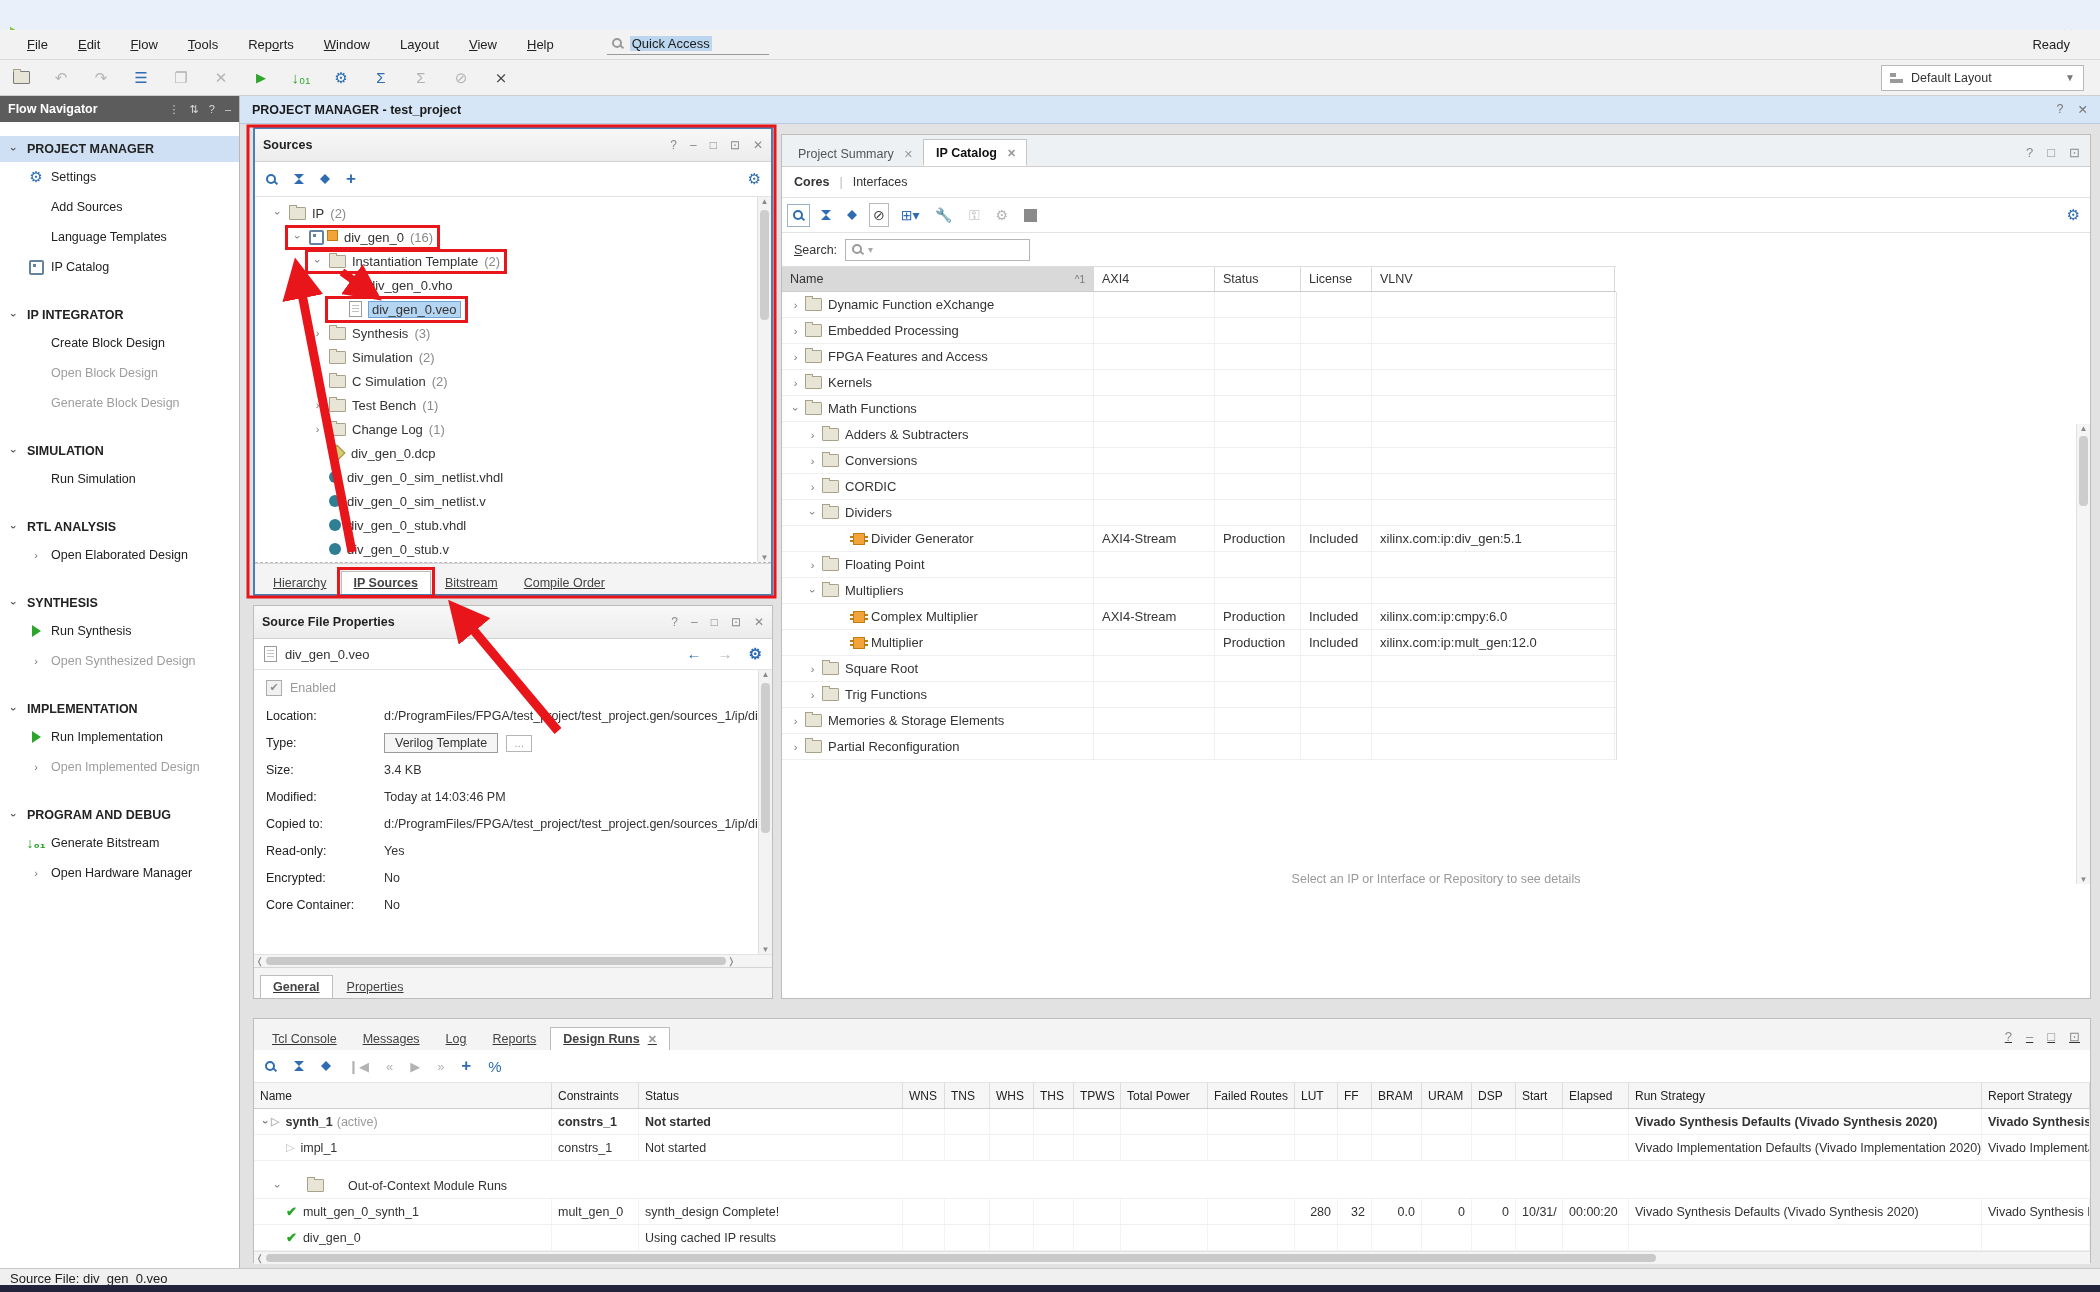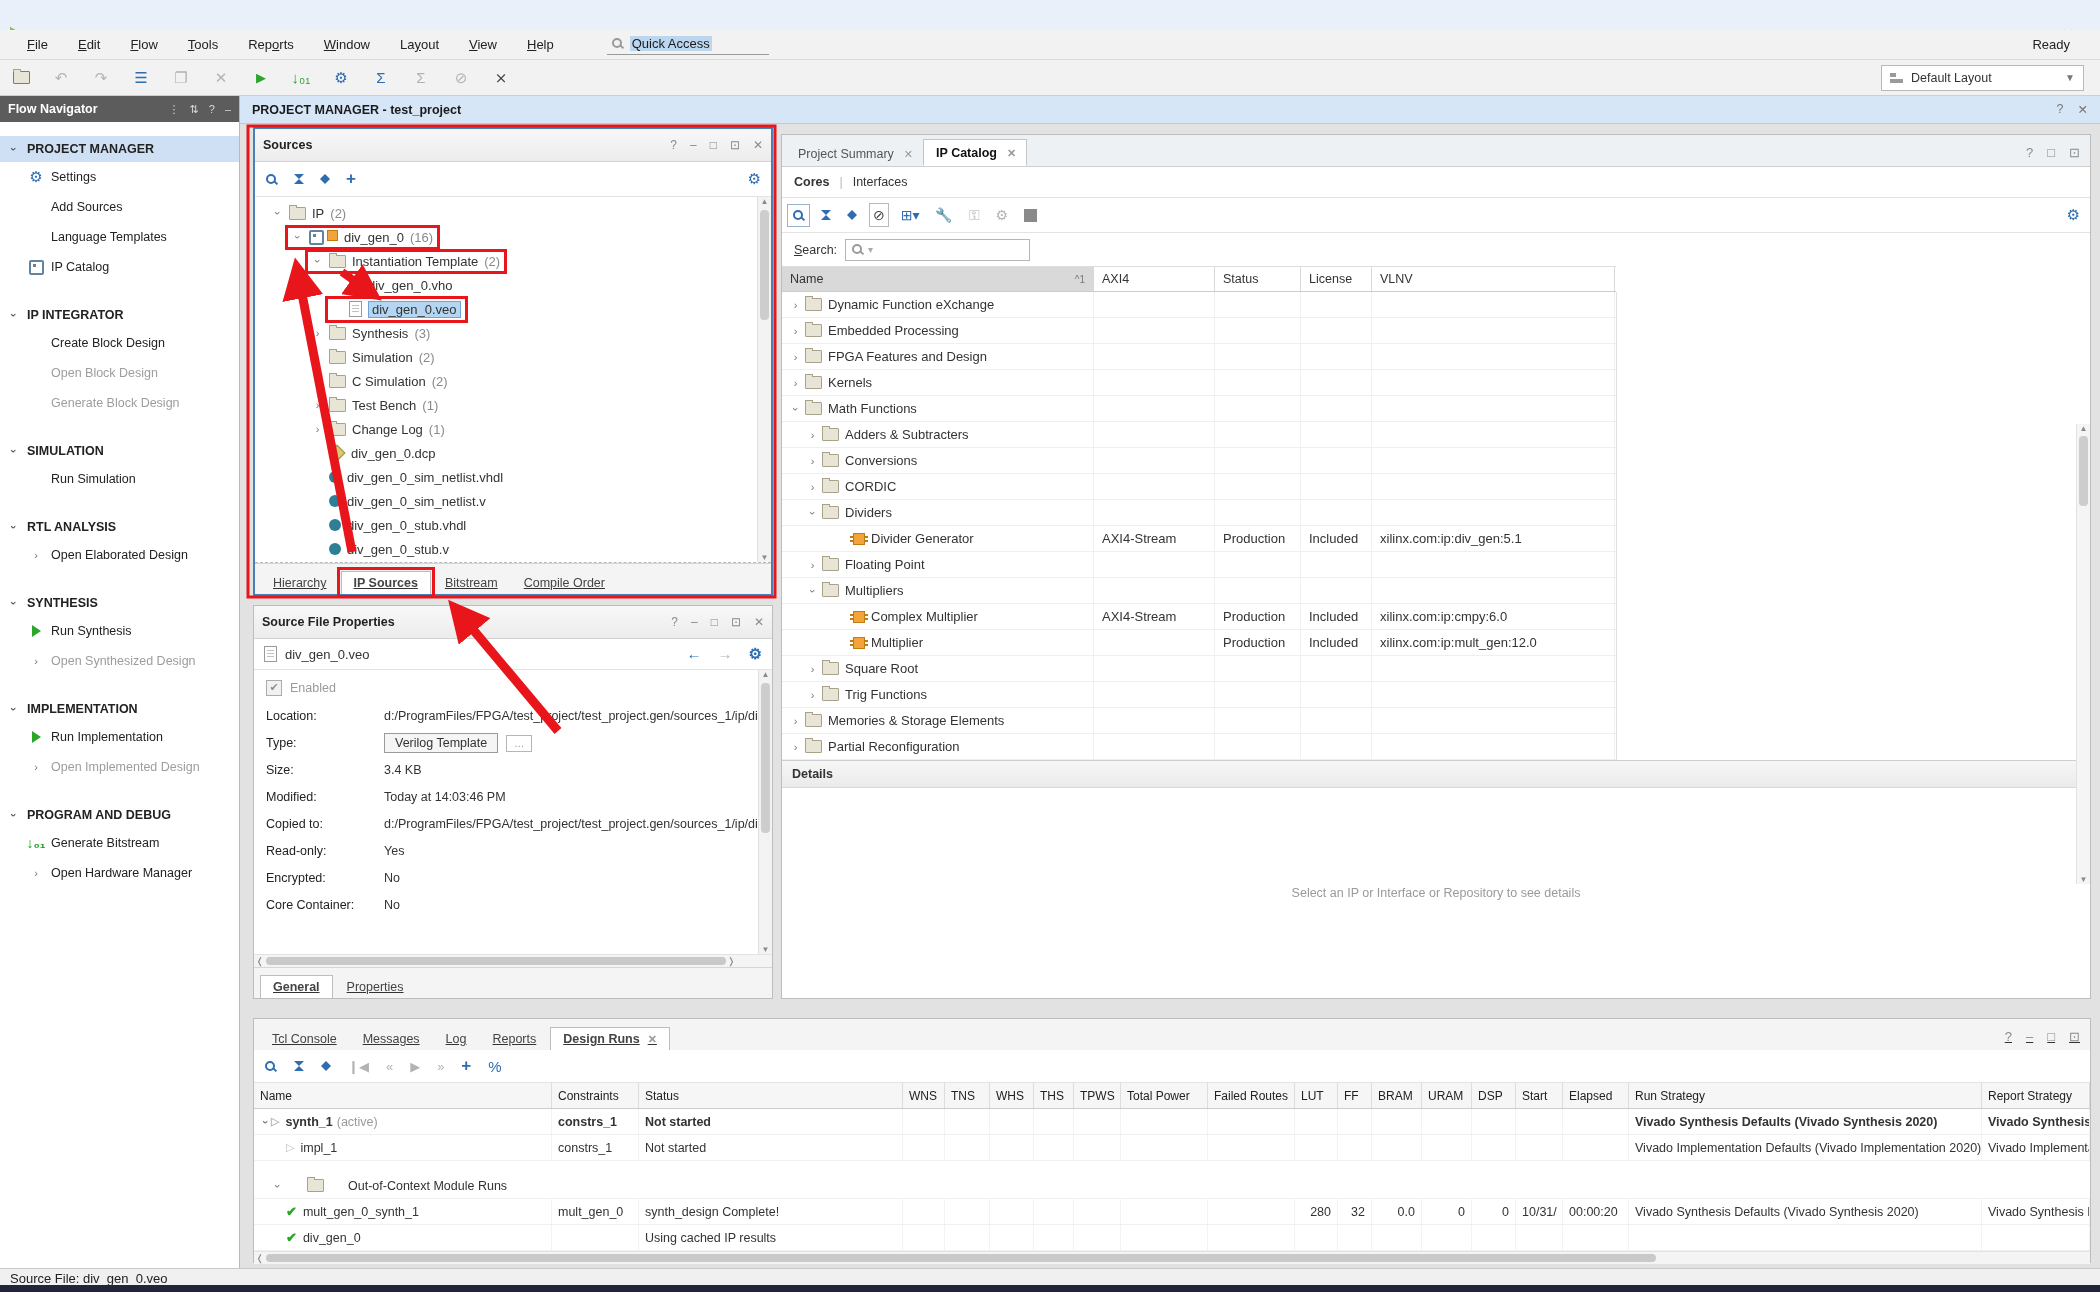--- a/index.html
+++ b/index.html
@@ -682,21 +682,21 @@
             <div></div>
             <div></div>
             <div></div>
             <div></div>
           </div>
           <div class="iprow ipc-grid">
             <div style="padding-left: 8px;">
               <span class="chev">›</span>
               <span style="width: 4px;"></span>
               <span class="i i-folder"></span>
-              <span style="margin-left: 6px;">FPGA Features and Design</span>
+              <span style="margin-left: 6px;">FPGA Features and Access</span>
             </div>
             <div></div>
             <div></div>
             <div></div>
             <div></div>
           </div>
           <div class="iprow ipc-grid">
             <div style="padding-left: 8px;">
               <span class="chev">›</span>
               <span style="width: 4px;"></span>
@@ -874,23 +874,20 @@
             <div></div>
             <div></div>
             <div></div>
             <div></div>
           </div>
         </div>
       <div class="vsb2">
         <span>▲</span>
           <span style="width:9px;height:70px;background:#cdcdcd;border-radius:4px;margin-top:3px;"></span>
         <span style="margin-top:auto;">▼</span>
-      </div>
-      <div id="detailshead">
-        <span>Details</span>
       </div>
       <div id="detailsbody">
         <span>Select an IP or Interface or Repository to see details</span>
       </div>
     </div>
 
     <div class="panel" id="bottom-panel" style="left:13px;top:894px;width:1838px;height:245px;">
       <div id="edittabs2" class="bottabs" style="border-top:none;background:#f4f4f4;height:31px;">
           <div class="btab"><span>Tcl Console</span></div>
           <div class="btab"><span>Messages</span></div>

